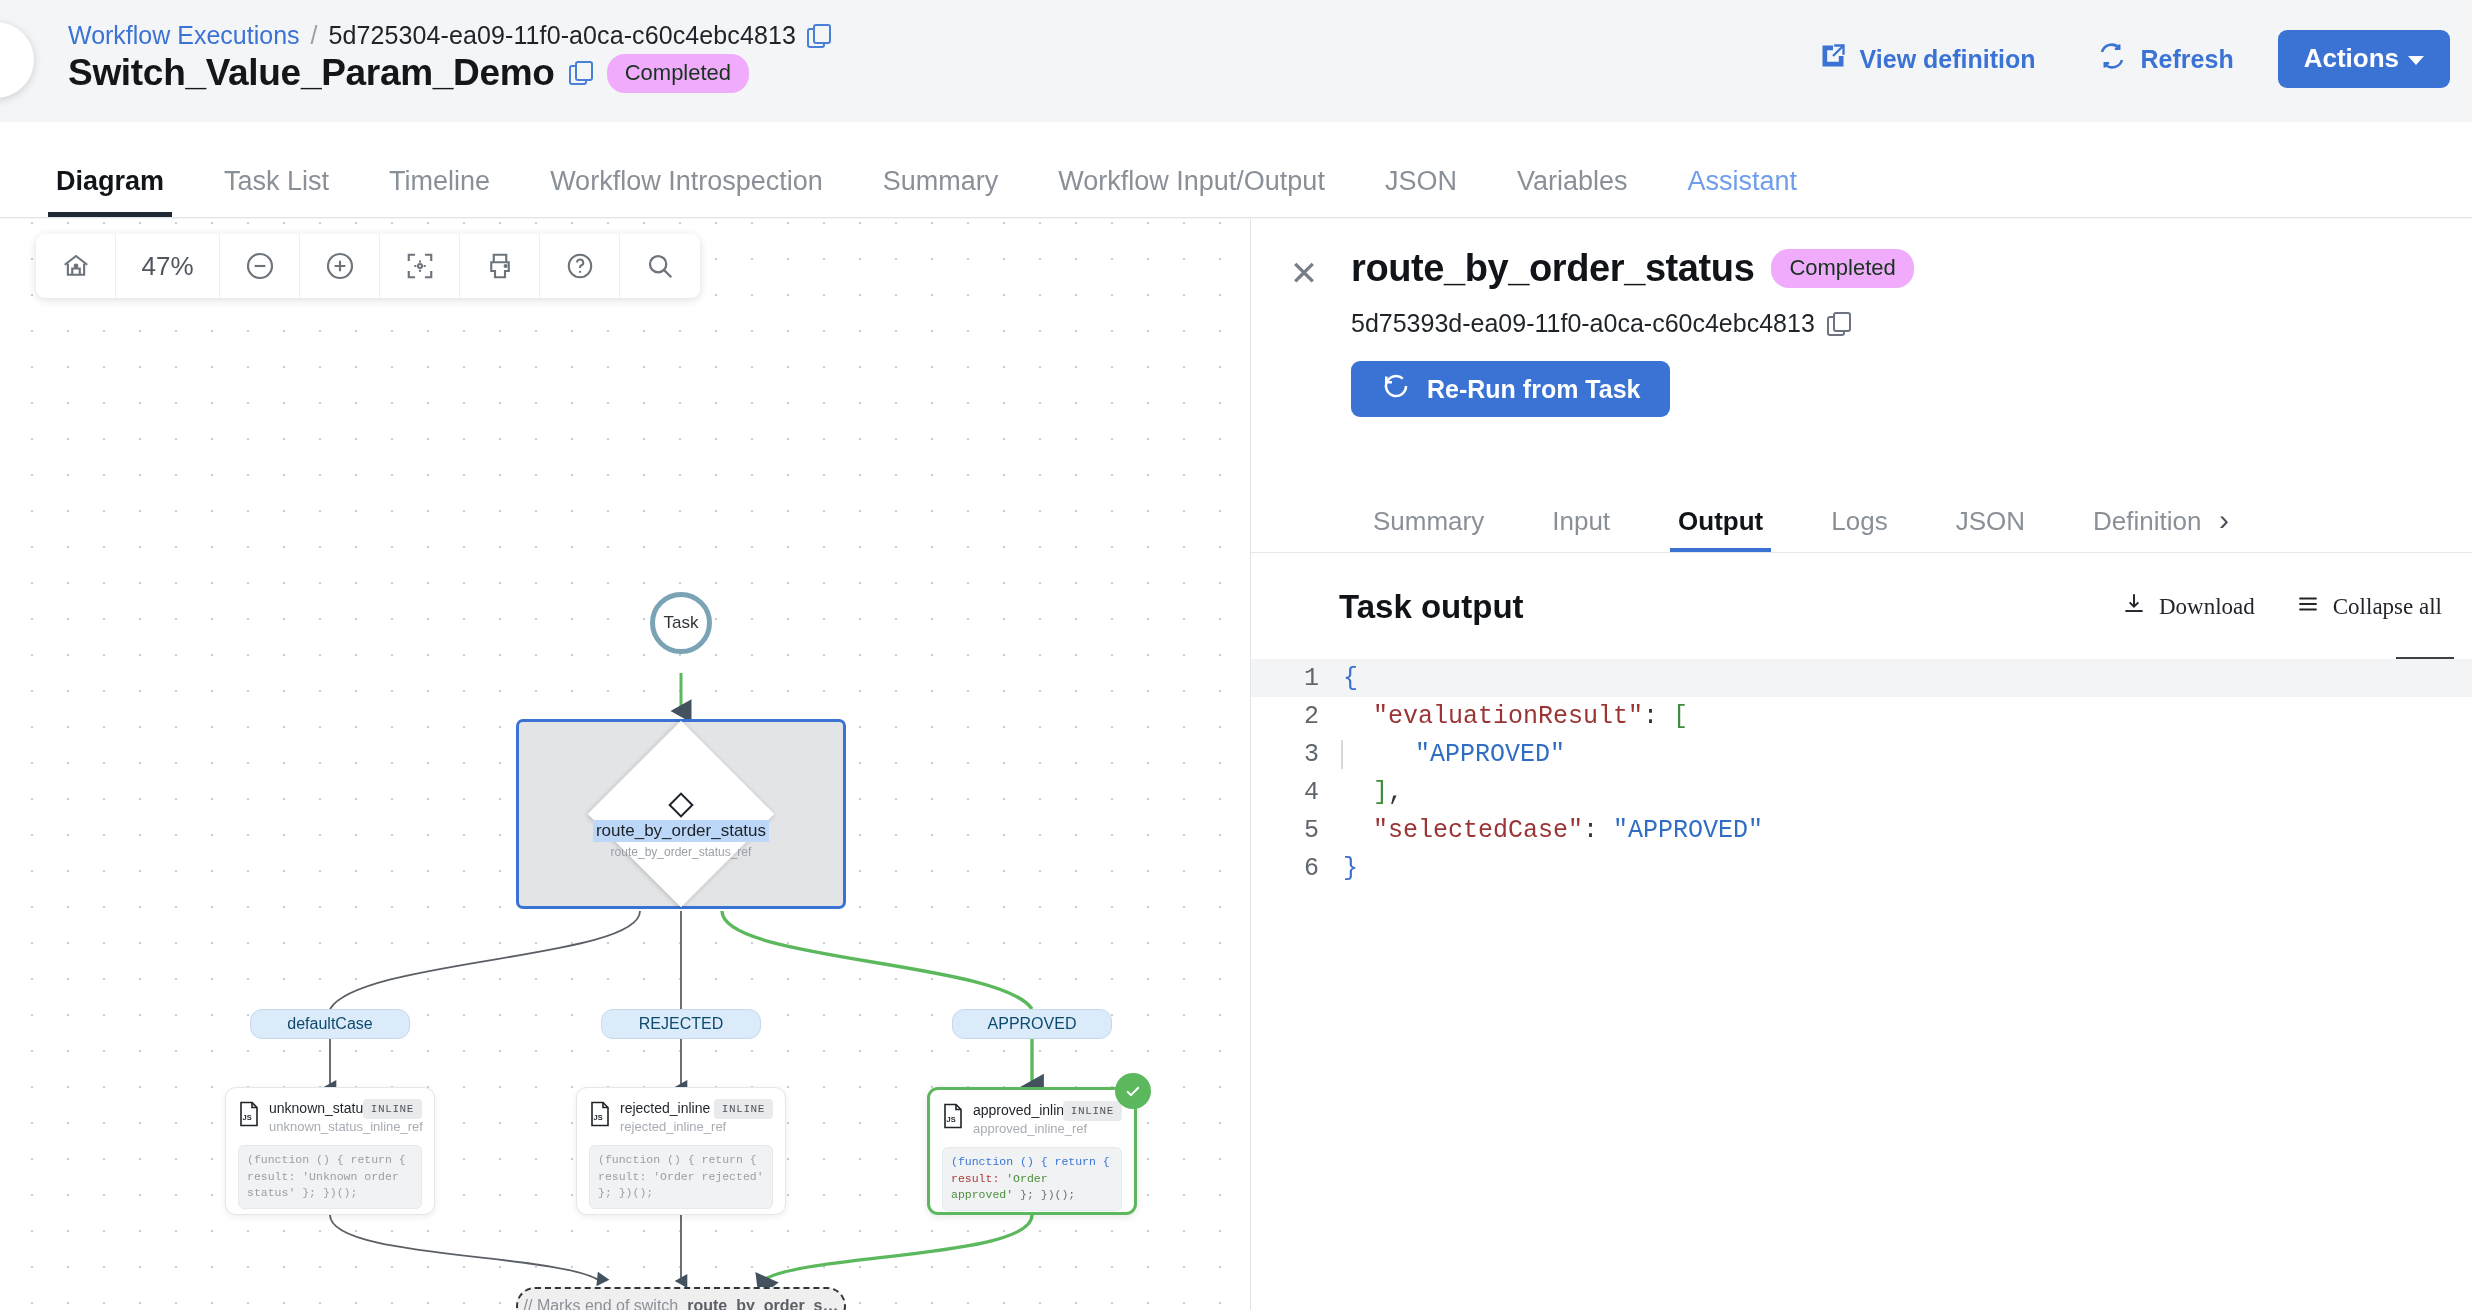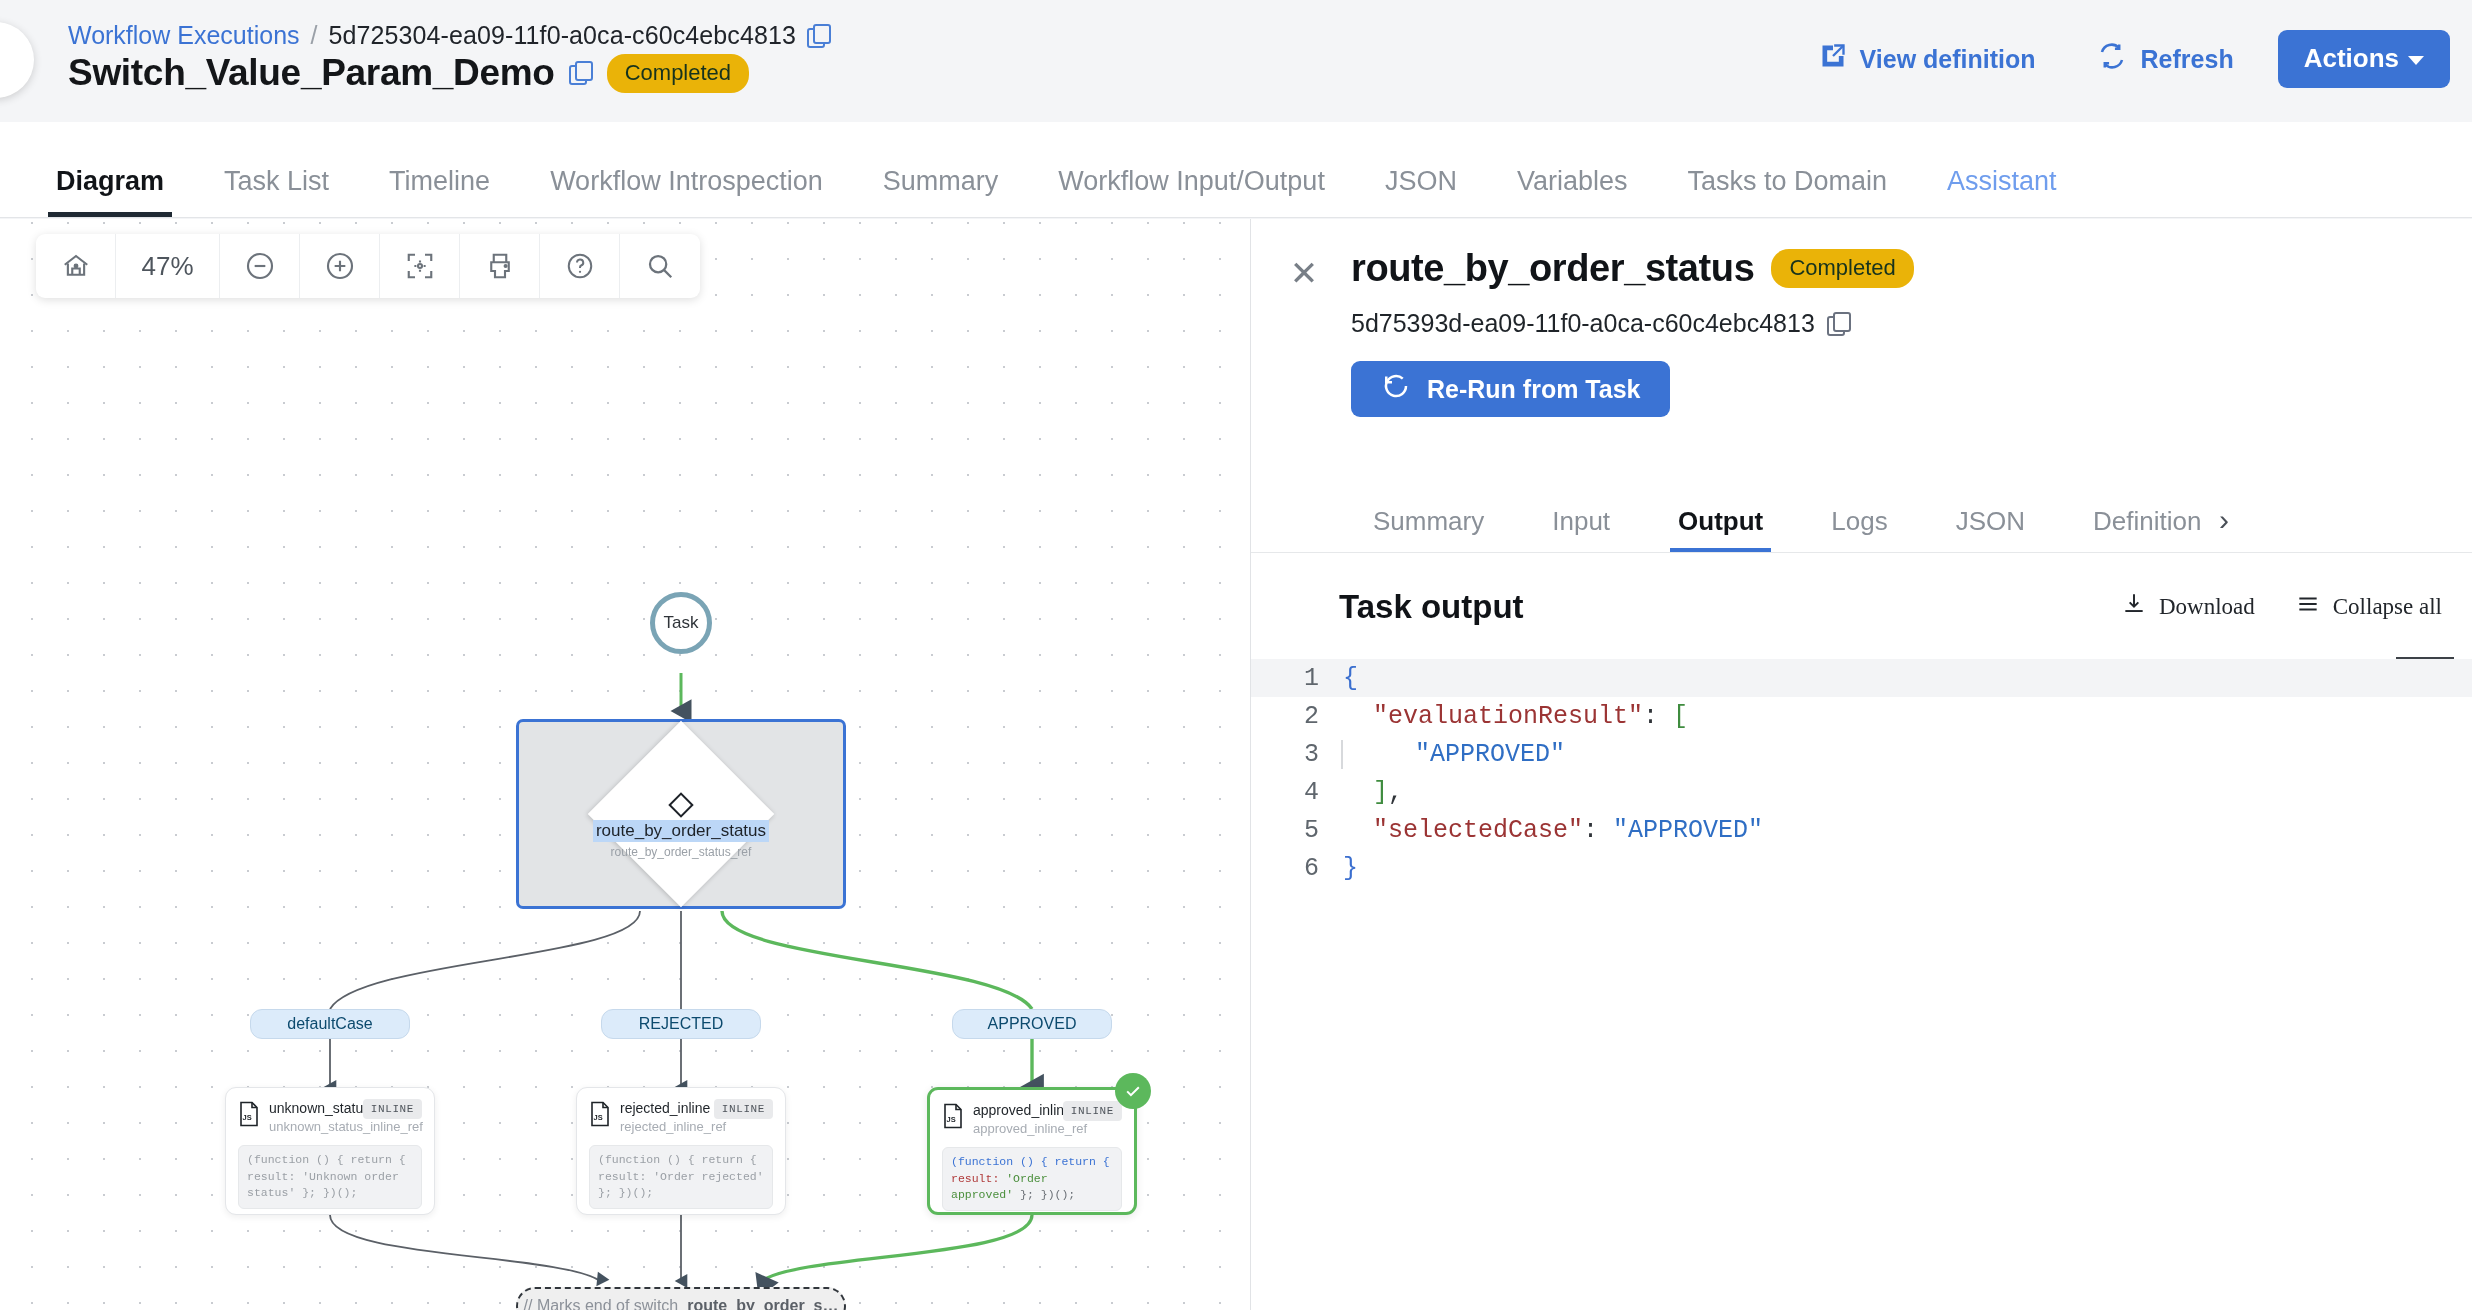--- a/index.html
+++ b/index.html
@@ -37,21 +37,21 @@
   .copy-ico::after { left: 6px; top: 0; width: 14px; height: 16px; background: #f4f5f7; }
   .copy-ico.grey::before, .copy-ico.grey::after { border-color: #6b7280; }
   .copy-ico.grey::after { background: #ffffff; }
 
   .title-row {
     position: absolute; left: 68px; top: 52px;
     display: flex; align-items: center; gap: 14px;
   }
   .page-title { font-size: 37px; font-weight: 700; color: #141619; letter-spacing: -.3px; }
   .pill {
-    background: #eab308; color: #17331d; border-radius: 18px;
+    background: #f0abfc; color: #17331d; border-radius: 18px;
     padding: 6px 18px 7px; font-size: 22px; font-weight: 400;
   }
 
   .hdr-actions {
     position: absolute; right: 22px; top: 30px;
     display: flex; align-items: center; gap: 0;
   }
   .hdr-btn {
     display: flex; align-items: center; gap: 13px;
     color: #3b73d4; font-size: 25px; font-weight: 600;
@@ -324,21 +324,20 @@
 
   <div class="tabbar">
     <div class="tab active">Diagram</div>
     <div class="tab">Task List</div>
     <div class="tab">Timeline</div>
     <div class="tab">Workflow Introspection</div>
     <div class="tab">Summary</div>
     <div class="tab">Workflow Input/Output</div>
     <div class="tab">JSON</div>
     <div class="tab">Variables</div>
-    <div class="tab">Tasks to Domain</div>
     <div class="tab blue">Assistant</div>
   </div>
 
   <div class="canvas">
 
     <div class="toolbar">
       <div class="tb-item">
         <svg width="30" height="30" viewBox="0 0 24 24" fill="none" stroke="#6c737b" stroke-width="1.7">
           <path d="M3 11l9-7 9 7"></path>
             <path d="M5.5 10v9h13v-9"></path>

